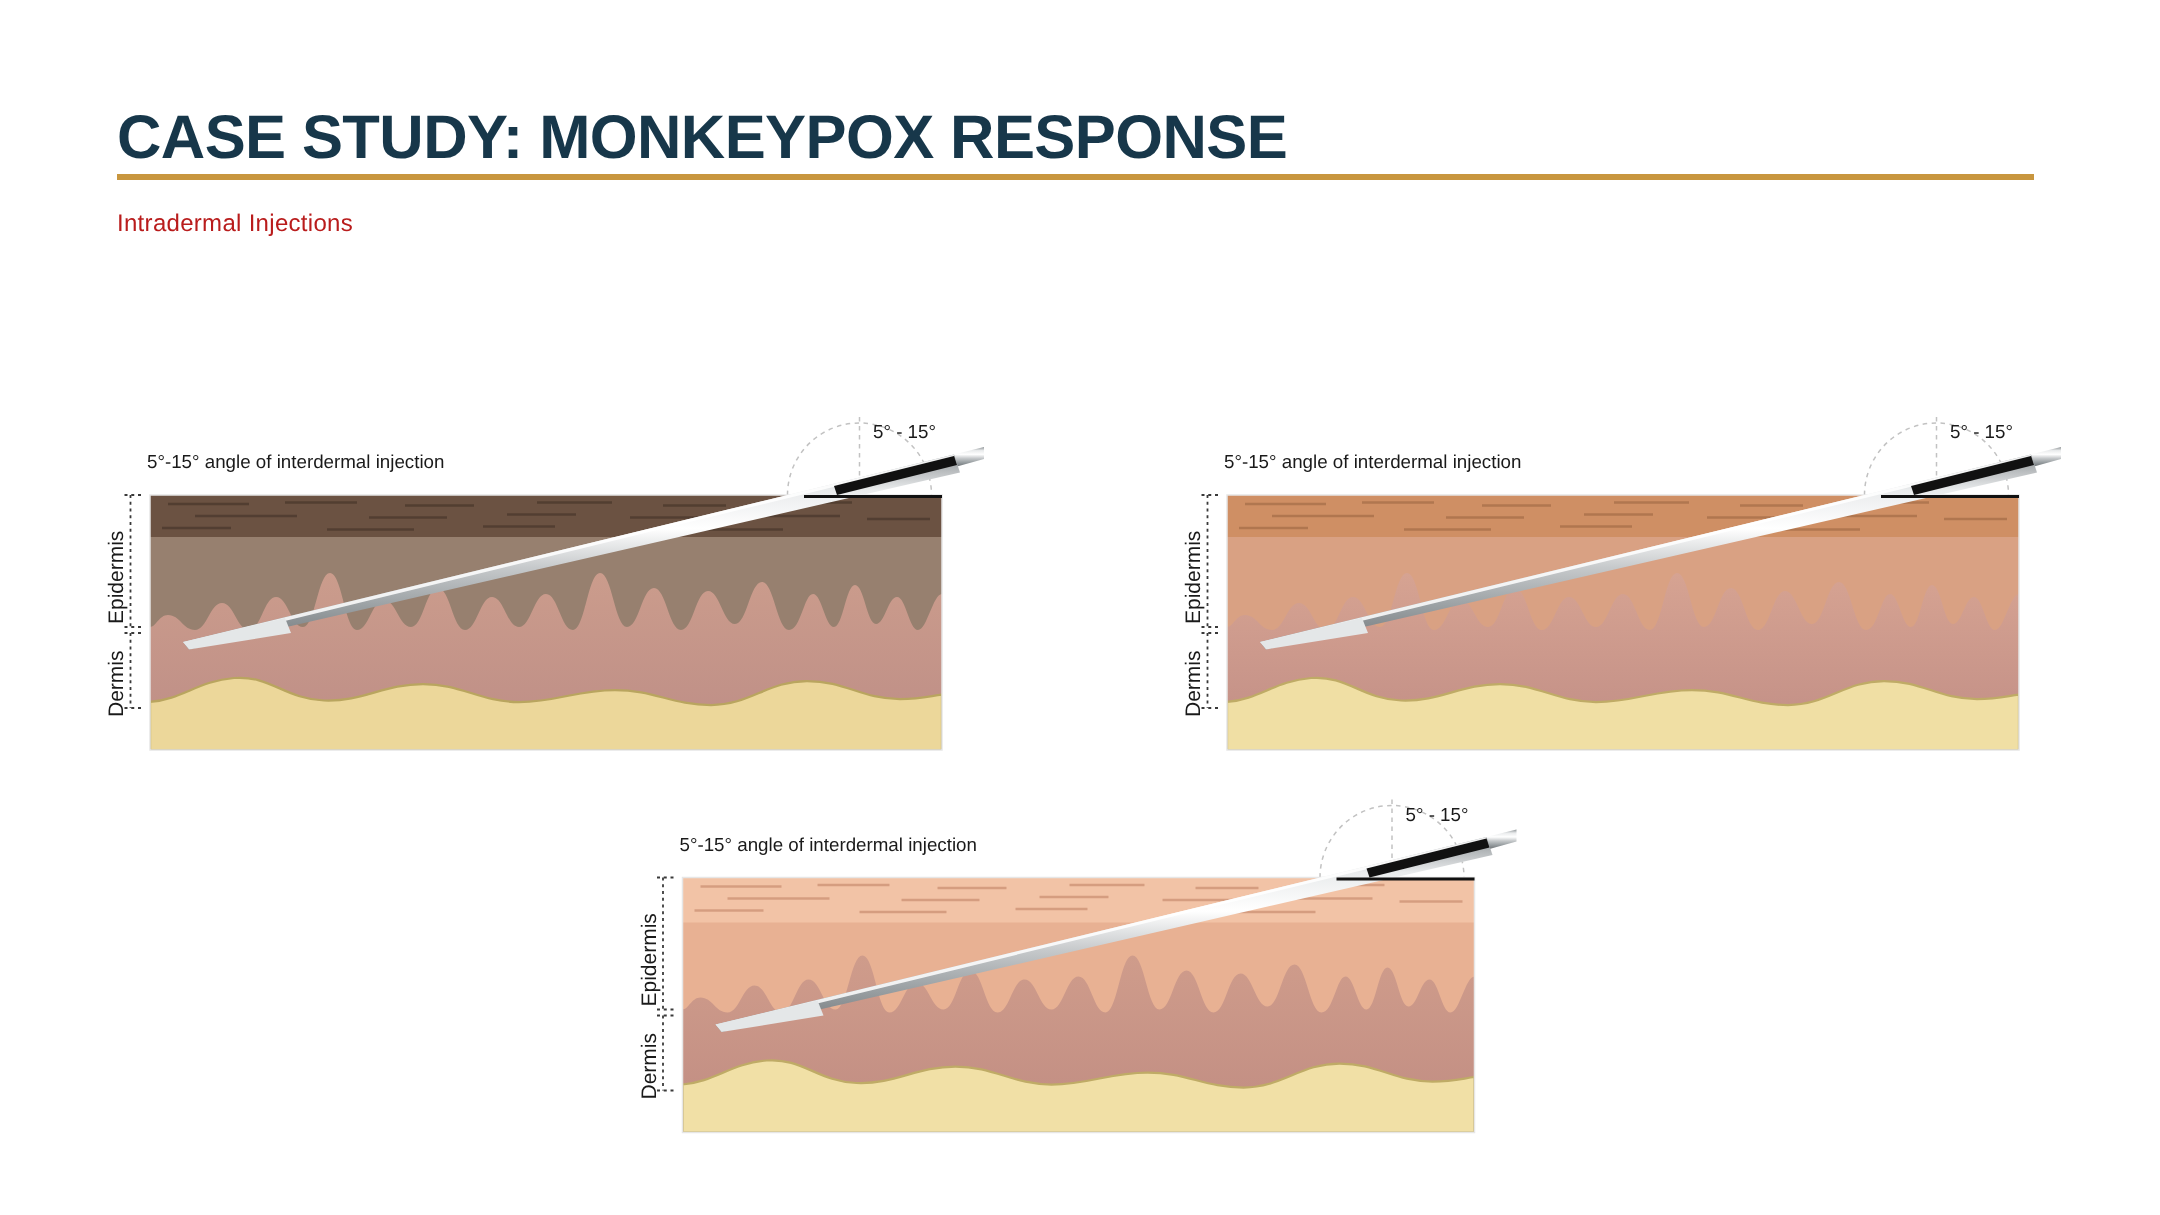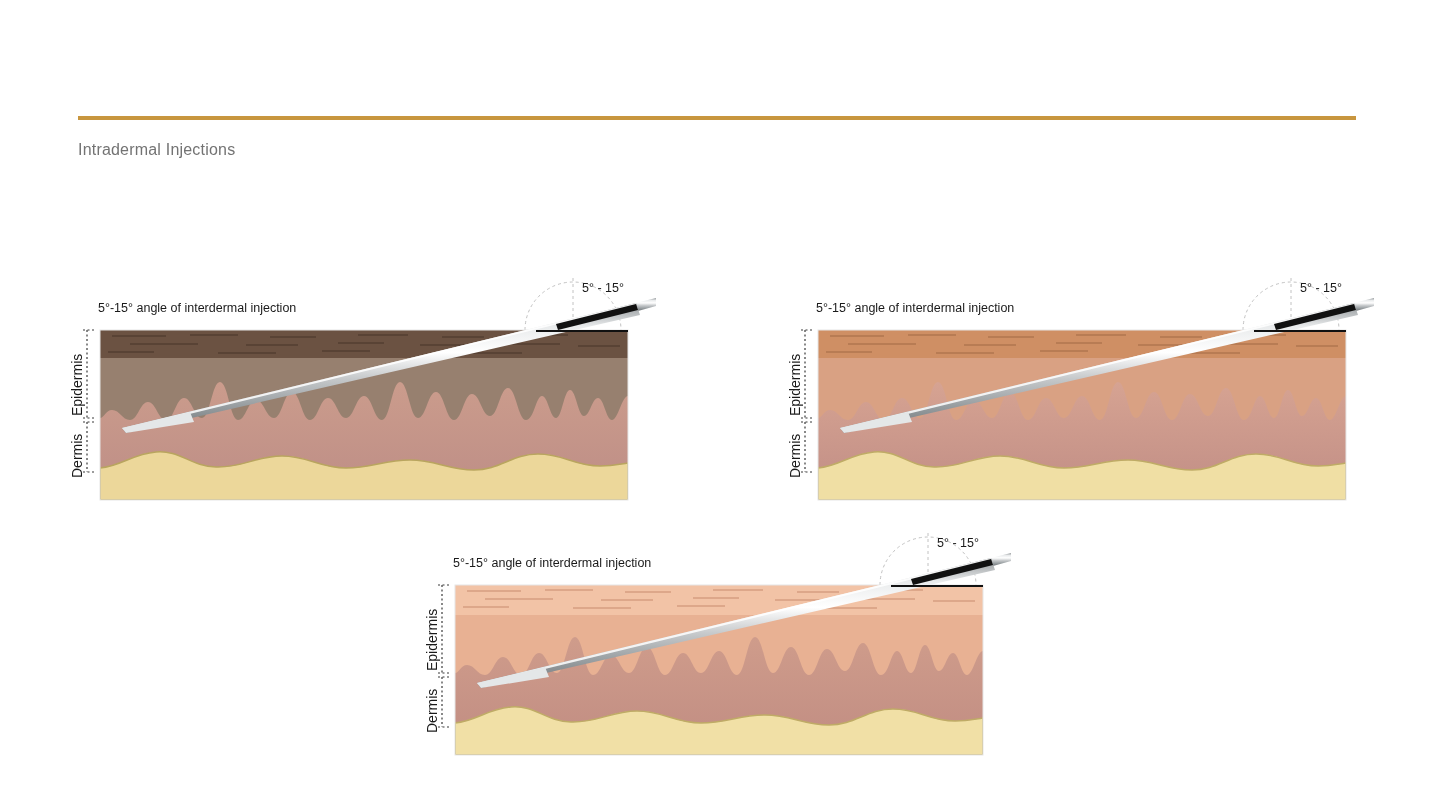--- a/index.html
+++ b/index.html
@@ -62,24 +62,25 @@
     position: absolute;
   }
 
   .diagram svg { display: block; }
 </style>
 </head>
 <body style="background: rgb(255, 255, 255);">
 
 <div class="slide">
 
+  <div class="slide-title" style="color: rgb(23, 55, 74);">CASE STUDY: MONKEYPOX RESPONSE</div>
 
   <div class="title-rule" style="background: rgb(200, 150, 62);"></div>
 
-  <div class="slide-subtitle" style="color: #737373;">Intradermal Injections</div>
+  <div class="slide-subtitle" style="color: #b91c1c;">Intradermal Injections</div>
 
   <div class="diagram" style="left:70px; top:270px;">
     <svg width="590" height="245" viewBox="0 0 590 245" xmlns="http://www.w3.org/2000/svg">
       <defs>
         <linearGradient id="d1-derm" x1="0" y1="0" x2="0" y2="1">
           <stop offset="0%" stop-color="#cb9c8c"></stop>
           <stop offset="100%" stop-color="#bd8d86"></stop>
         </linearGradient>
         <linearGradient id="d1-needle" x1="0" y1="0" x2="0" y2="1">
           <stop offset="0%" stop-color="#8d9295"></stop>

